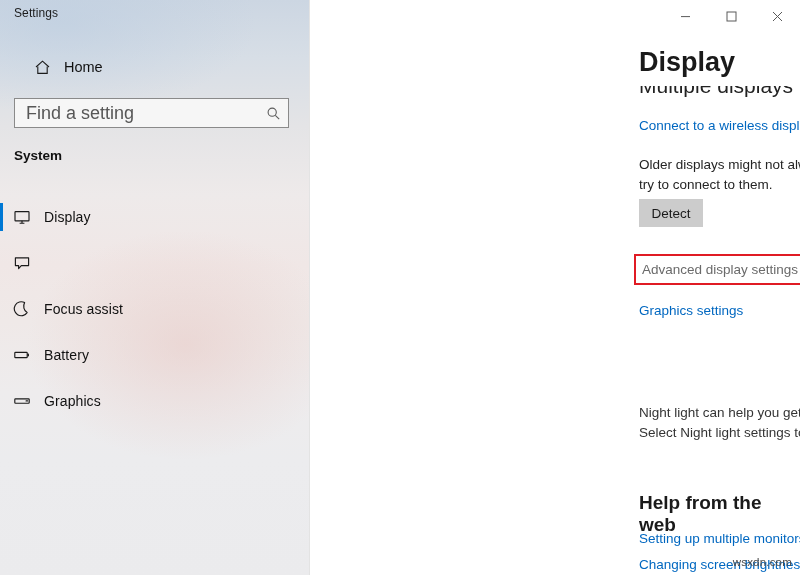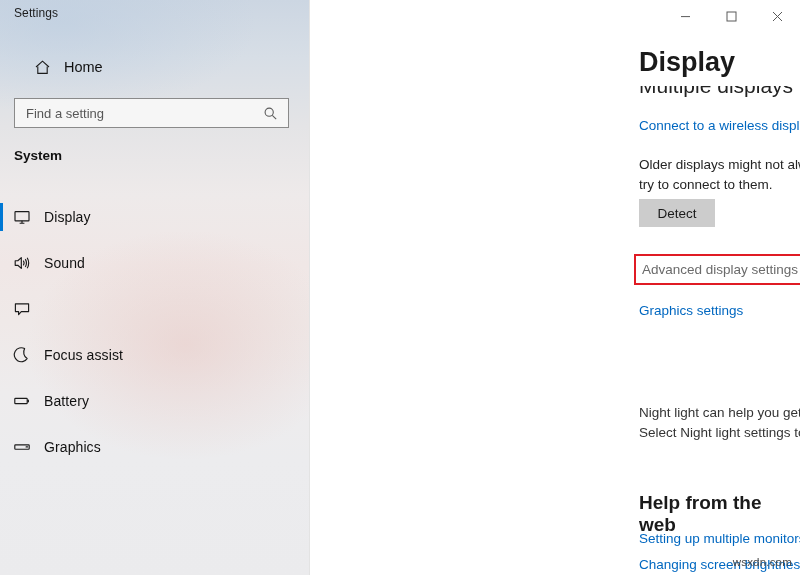--- a/index.html
+++ b/index.html
@@ -86,21 +86,21 @@
     display: flex;
     align-items: center;
     cursor: text;
   }
   .search-wrap input {
     flex: 1;
     border: 0;
     outline: 0;
     background: transparent;
     font-family: "Liberation Sans", sans-serif;
-    font-size: 13px;
+    font-size: 18px;
     color: #3a3a3a;
     padding: 0 8px 0 11px;
   }
   .search-wrap input::placeholder { color: #575757; opacity: 1; }
   .search-ico { padding-right: 10px; display: flex; align-items: center; }
 
   .section-title {
     position: absolute;
     left: 14px;
     top: 148px;
@@ -211,21 +211,21 @@
     width: 432px;
     font-size: 13.5px;
     color: #252525;
     line-height: 20px;
   }
 
   .detect-btn {
     position: absolute;
     left: 329px;
     top: 199px;
-    width: 76px;
+    width: 64px;
     height: 28px;
     background: #cccccc;
     border: 1px solid #cccccc;
     font-family: "Liberation Sans", sans-serif;
     font-size: 13.5px;
     color: #1a1a1a;
     cursor: pointer;
   }
 
   .adv-wrap {
@@ -315,31 +315,20 @@
         <div class="nav-item selected">
           <span class="nav-icon">
             <svg width="18" height="18" viewBox="0 0 18 18" fill="none" stroke="#1b1b1b" stroke-width="1.15">
               <rect x="2" y="3.6" width="14" height="9.2" rx="0.6"></rect>
               <path d="M6.6 15.2 H11.4 M9 12.8 V15.2"></path>
             </svg>
           </span>
           <span class="nav-label">Display</span>
         </div>
 
-        <div class="nav-item">
-          <span class="nav-icon">
-            <svg width="18" height="18" viewBox="0 0 18 18" fill="none" stroke="#1b1b1b" stroke-width="1.15">
-              <path d="M2.2 6.7 H4.8 L8.3 3.6 V14.4 L4.8 11.3 H2.2 Z" stroke-linejoin="round"></path>
-              <path d="M10.4 6.6 Q11.9 9 10.4 11.4"></path>
-              <path d="M12.3 5.1 Q14.6 9 12.3 12.9"></path>
-              <path d="M14.2 3.7 Q17.2 9 14.2 14.3"></path>
-            </svg>
-          </span>
-          <span class="nav-label">Sound</span>
-        </div>
 
         <div class="nav-item">
           <span class="nav-icon">
             <svg width="18" height="18" viewBox="0 0 18 18" fill="none" stroke="#1b1b1b" stroke-width="1.15">
               <path d="M2.4 3.8 H15.6 V11.6 H8.3 L5.6 14.6 V11.6 H2.4 Z" stroke-linejoin="round"></path>
             </svg>
           </span>
         </div>
 
         <div class="nav-item">

